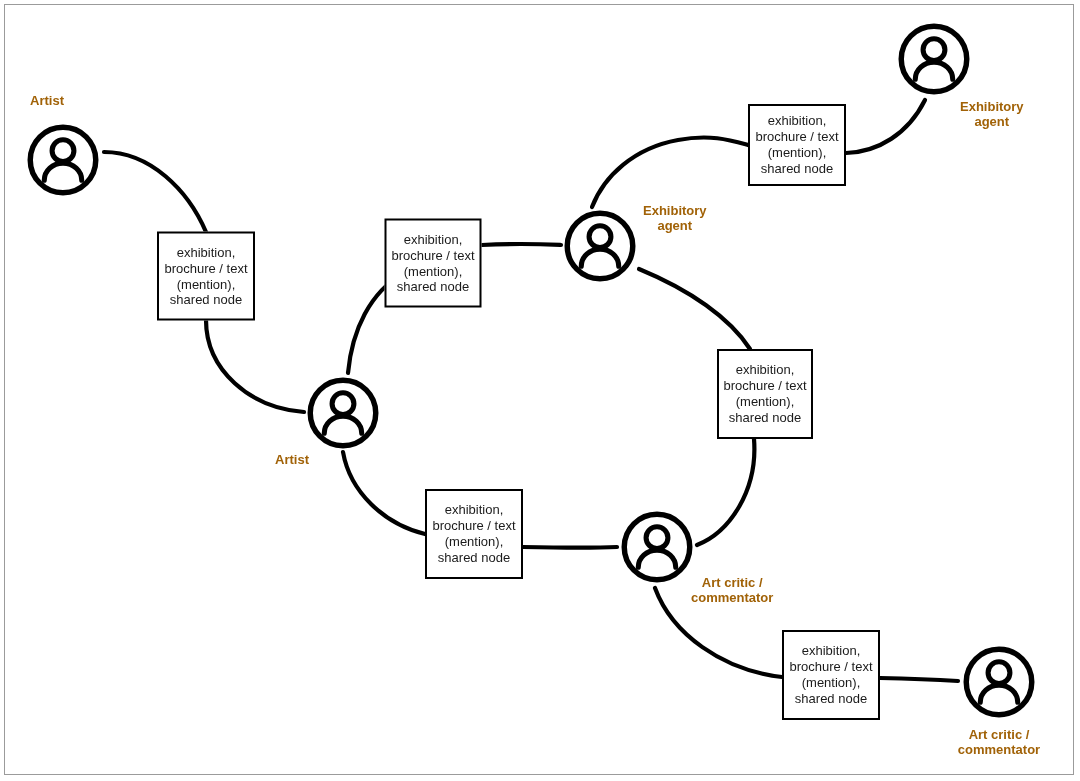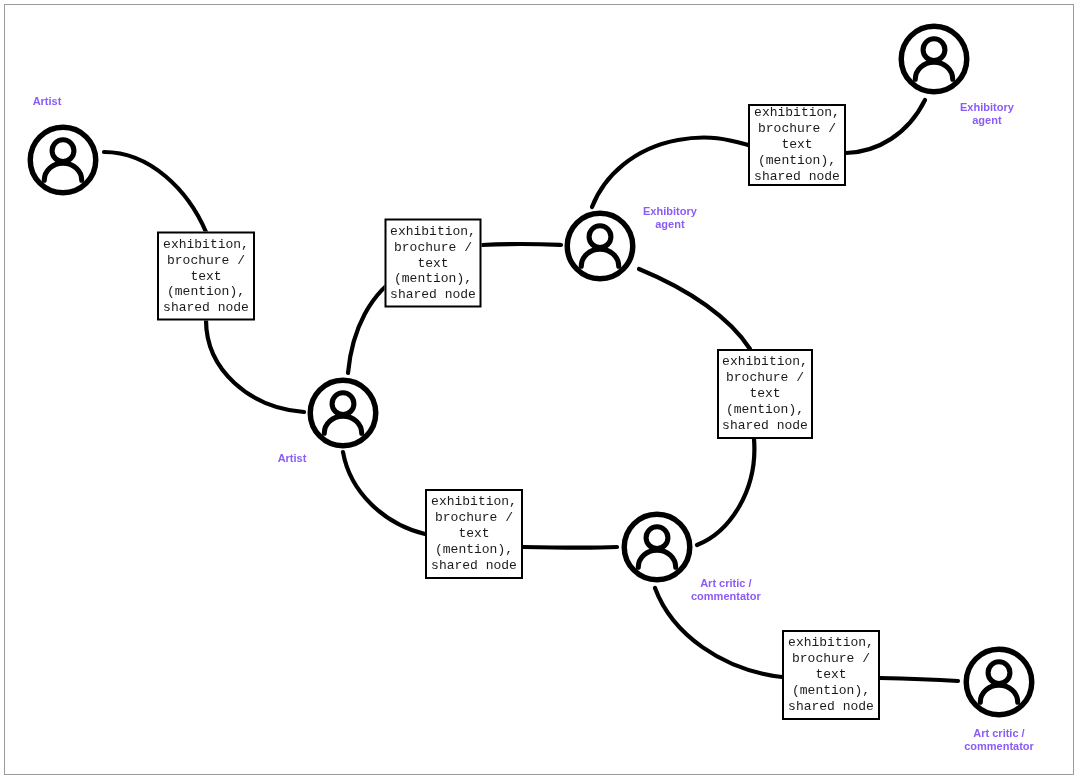--- a/index.html
+++ b/index.html
@@ -34,39 +34,38 @@
   }
   .node {
     position: absolute;
     width: 78px;
     height: 78px;
     transform: translate(-50%, -50%);
   }
   .node svg { display: block; }
   .node-label {
     position: absolute;
-    font-size: 11px;
+    font-size: 13px;
     font-weight: bold;
-    color: #8b5cf6;
+    color: #a16207;
     line-height: 1.18;
     white-space: pre-line;
   }
   .nl-above    { transform: translate(-50%, -100%); text-align: center; }
   .nl-below    { transform: translate(-50%, 0);     text-align: center; }
   .nl-right    { transform: translate(0, -50%);     text-align: center; }
   .box {
     position: absolute;
     box-sizing: border-box;
     border: 2px solid #000000;
     background: #ffffff;
     display: flex;
     align-items: center;
     justify-content: center;
     transform: translate(-50%, -50%);
-    font-family: Liberation Mono, monospace;
   }
   .box-text {
     font-size: 13px;
     line-height: 1.22;
     color: #1b1b1b;
     text-align: center;
     white-space: pre-line;
   }
 </style>
 </head>

